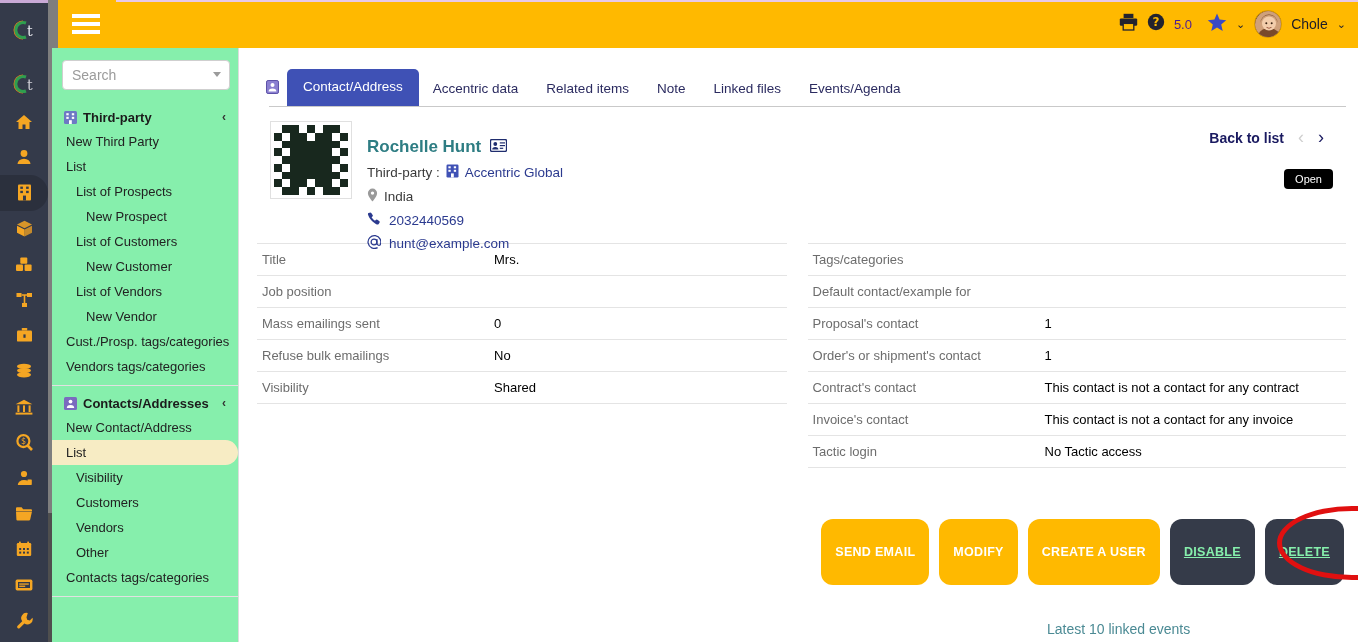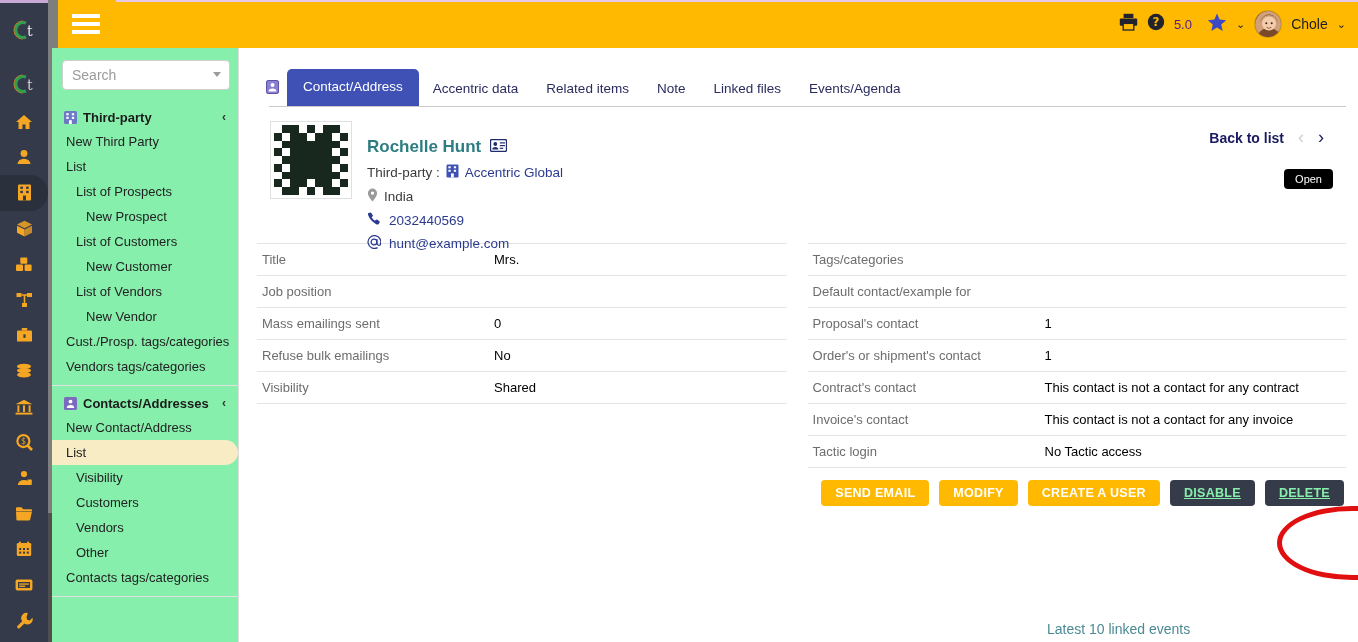--- a/index.html
+++ b/index.html
@@ -151,22 +151,23 @@
   table.kv td.k { width: 232px; color: #6d6d6d; }
   table.kv td.v { color: #000000; }
 
   
   .actions {
     position: absolute; right: 14px; top: 432px;
     display: flex; align-items: center; gap: 10px;
   }
   .btn {
     font-size: 12.5px; font-weight: bold; letter-spacing: .3px;
-    padding: 6px 14px; border-radius: 4px; border: 0; cursor: pointer;
+    padding: 26px 14px; border-radius: 12px; border: 0; cursor: pointer;
     font-family: "Liberation Sans", sans-serif;
+    margin-top: 39px;
   }
   .btn-yellow { background: #ffb900; color: #fff; }
   .btn-dark { background: #353b49; color: #86efac; text-decoration: underline; }
   .ellipse {
     position: absolute; left: 1032px; top: 458px; width: 150px; height: 74px;
     border: 5px solid #e01010; border-radius: 50%; pointer-events: none; z-index: 5;
   }
 
   
   .events { position: absolute; left: 802px; top: 562px; width: 556px; }

